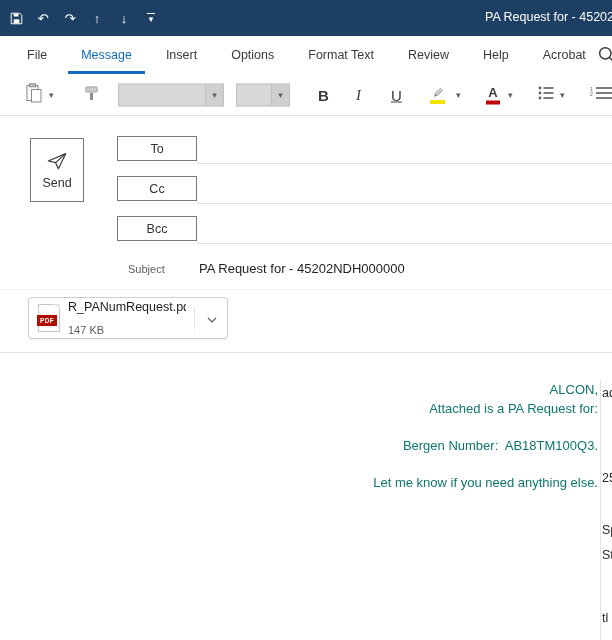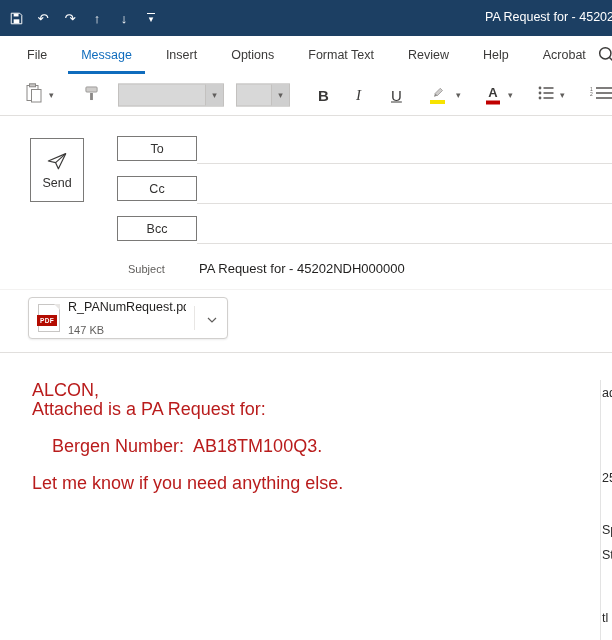--- a/index.html
+++ b/index.html
@@ -74,21 +74,21 @@
   .pdf-icon .fold { position:absolute; right:-1px; top:-1px; width:0; height:0;
                     border-left:6px solid transparent; border-top:6px solid #e8e6e4; }
   .attach-meta { flex:1 1 auto; min-width:0; }
   .attach-name { font-size:12.5px; color:#201f1e; white-space:nowrap; overflow:hidden; }
   .attach-size { font-size:11px; color:#605e5c; margin-top:10px; }
   .attach-sep { width:1px; height:24px; background:#e8e6e4; flex:0 0 auto; }
   .attach-caret { flex:0 0 auto; padding:0 4px; }
   .attach-divider { position:absolute; left:0; right:0; top:352px; height:1px; background:#e1dfdd; }
 
   
-  .msg-body { position:absolute; left:32px; top:381px; right:14px; font-size:18px; color:#b91c1c; }
+  .msg-body { position:absolute; left:32px; top:381px; right:14px; font-size:13px; color:#0f766e;text-align:right; }
   .msg-body .line { min-height:18.5px; line-height:18.5px; white-space:pre-wrap; }
 
   
   .edge-line { position:absolute; left:600px; top:380px; bottom:0; width:1px; background:#e3e3e3; }
   .frag { position:absolute; left:602px; font-size:12.5px; color:#2a2a2a; white-space:nowrap; }
   .f0 { top:386px; } .f1 { top:471px; } .f2 { top:523px; } .f3 { top:548px; } .f4 { top:611px; }
 </style>
 </head>
 <body>
 

